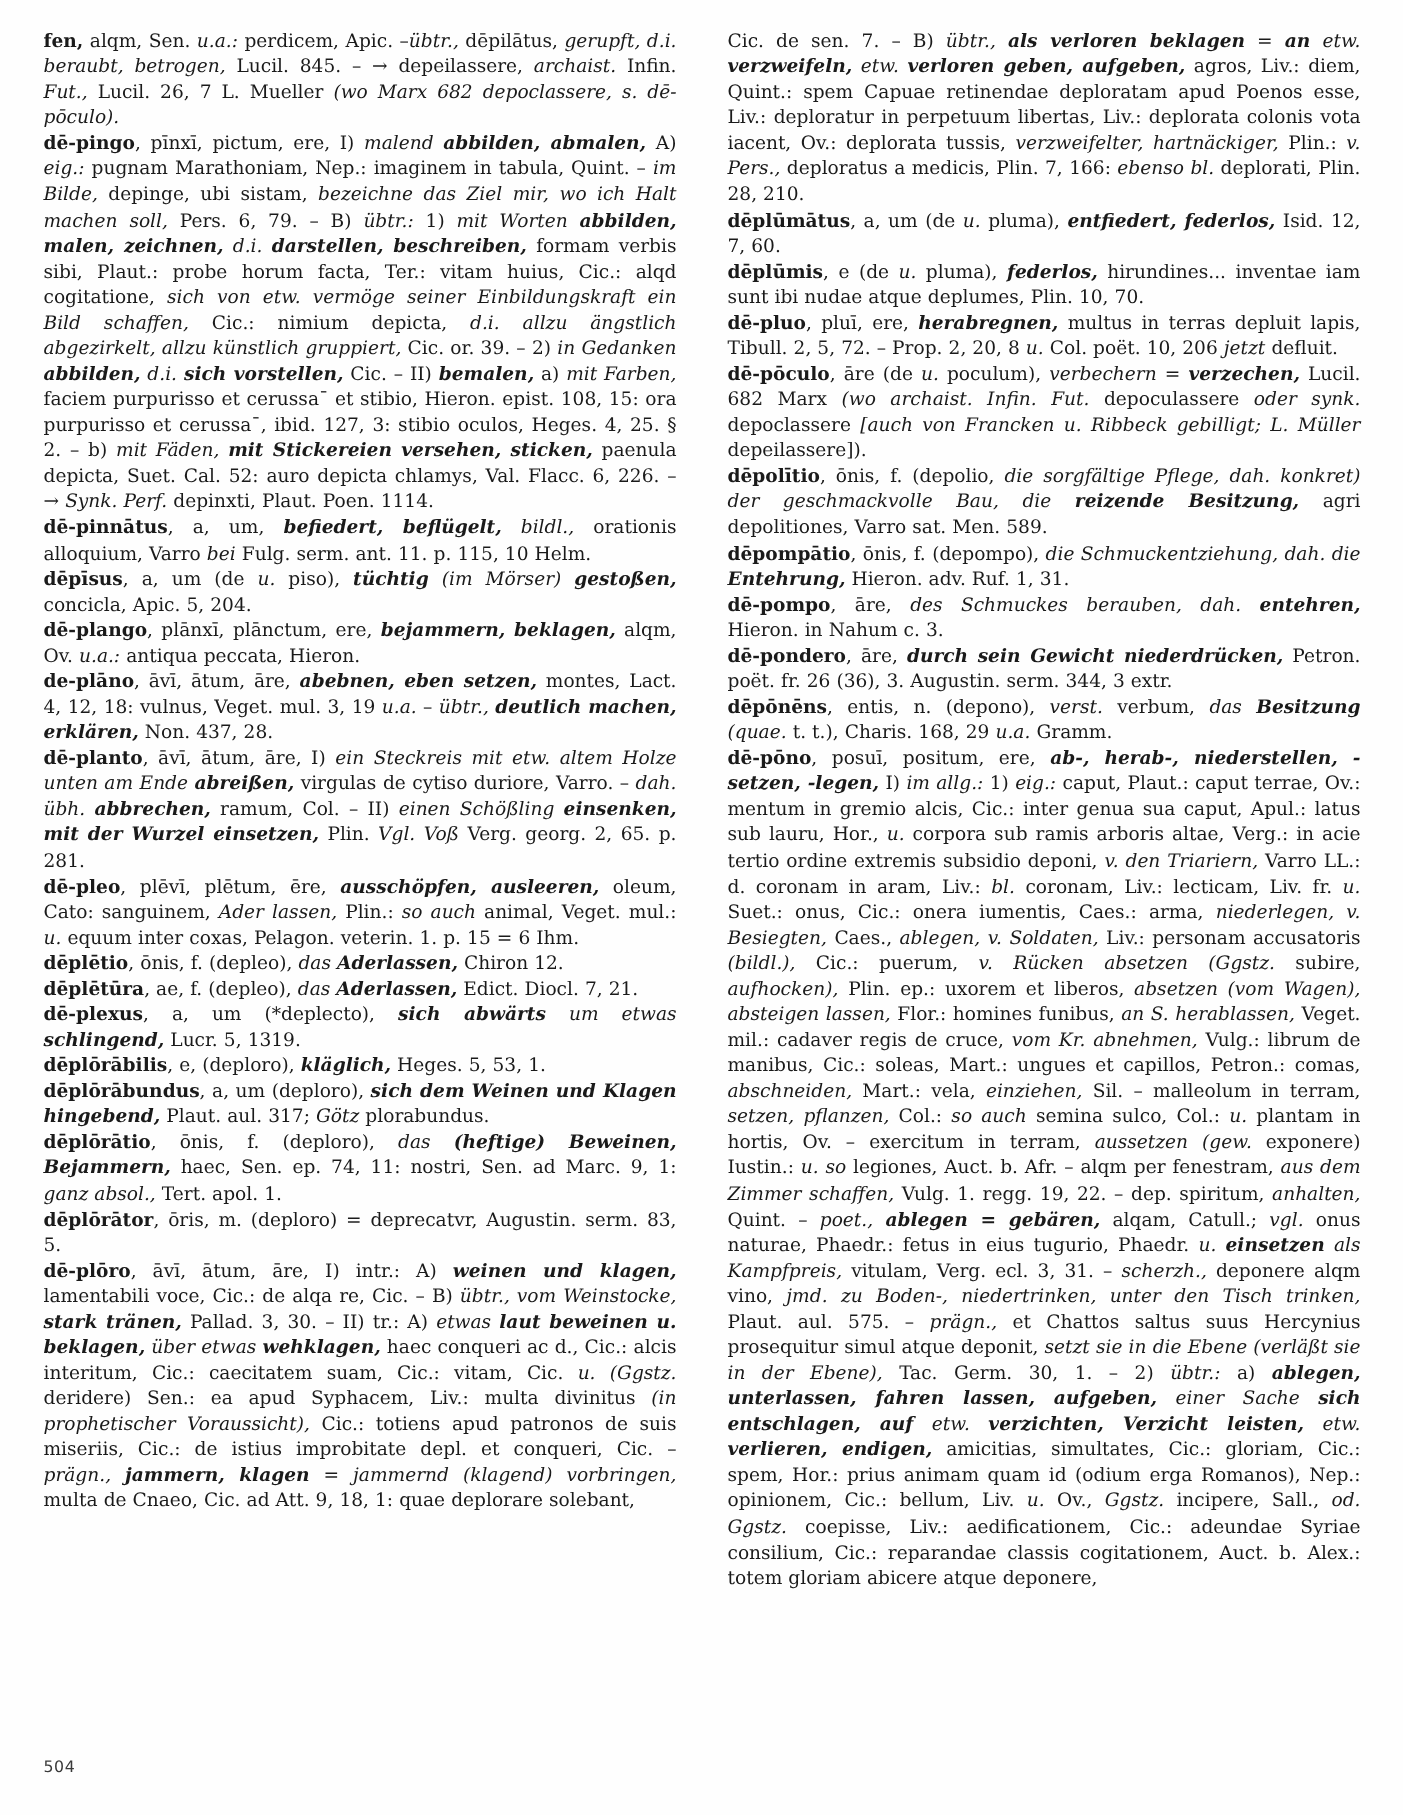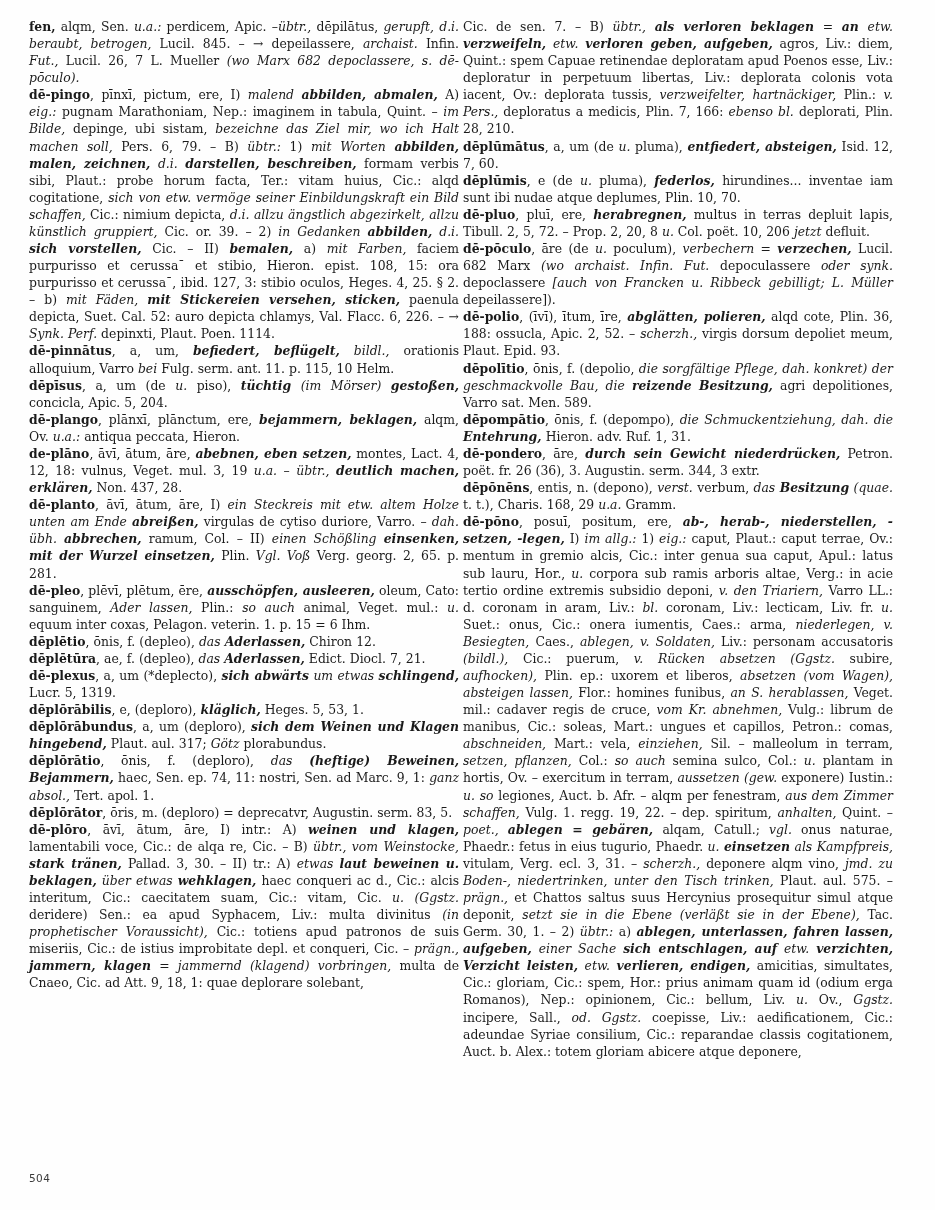--- a/index.html
+++ b/index.html
@@ -23,21 +23,21 @@
     background: #fefefe;
   }
   #columns {
     position: absolute;
     left: 29px;
     top: 18px;
     width: 878px;
     height: 1130px;
     display: flex;
     flex-direction: row;
-    gap: 4px;
+    gap: 34px;
   }
   .col {
     width: 430px;
     font-size: 12.4px;
     line-height: 17.08px;
     text-align: justify;
     text-justify: inter-word;
     hyphens: manual;
     word-spacing: 0.1px;
   }
@@ -83,27 +83,27 @@
         <p class="entry"><b>dēplētūra</b>, ae, f. (depleo), <i>das</i> <b><i>Aderlassen,</i></b> Edict. Diocl. 7, 21.</p>
         <p class="entry"><b>dē-plexus</b>, a, um (*deplecto), <b><i>sich abwärts</i></b> <i>um etwas</i> <b><i>schlingend,</i></b> Lucr. 5, 1319.</p>
         <p class="entry"><b>dēplōrābilis</b>, e, (deploro), <b><i>kläglich,</i></b> Heges. 5, 53, 1.</p>
         <p class="entry"><b>dēplōrābundus</b>, a, um (deploro), <b><i>sich dem Weinen und Klagen hingebend,</i></b> Plaut. aul. 317; <i>Götz</i> plorabundus.</p>
         <p class="entry"><b>dēplōrātio</b>, ōnis, f. (deploro), <i>das</i> <b><i>(heftige) Beweinen, Bejammern,</i></b> haec, Sen. ep. 74, 11: nostri, Sen. ad Marc. 9, 1: <i>ganz absol.,</i> Tert. apol. 1.</p>
         <p class="entry"><b>dēplōrātor</b>, ōris, m. (deploro) = deprecatvr, Augustin. serm. 83, 5.</p>
         <p class="entry"><b>dē-plōro</b>, āvī, ātum, āre, I) intr.: A) <b><i>weinen und klagen,</i></b> lamentabili voce, Cic.: de alqa re, Cic. – B) <i>übtr., vom Weinstocke,</i> <b><i>stark tränen,</i></b> Pallad. 3, 30. – II) tr.: A) <i>etwas</i> <b><i>laut beweinen u. beklagen,</i></b> <i>über etwas</i> <b><i>wehklagen,</i></b> haec conqueri ac d., Cic.: alcis interitum, Cic.: caecitatem suam, Cic.: vitam, Cic. <i>u. (Ggstz.</i> deridere) Sen.: ea apud Syphacem, Liv.: multa divinitus <i>(in prophetischer Voraussicht),</i> Cic.: totiens apud patronos de suis miseriis, Cic.: de istius improbitate depl. et conqueri, Cic. – <i>prägn.,</i> <b><i>jammern, klagen</i></b> = <i>jammernd (klagend) vorbringen,</i> multa de Cnaeo, Cic. ad Att. 9, 18, 1: quae deplorare solebant,</p>
       </div>
     <div class="col" id="col-right">
         <p class="entry">Cic. de sen. 7. – B) <i>übtr.,</i> <b><i>als verloren beklagen</i></b> = <b><i>an</i></b> <i>etw.</i> <b><i>verzweifeln,</i></b> <i>etw.</i> <b><i>verloren geben, aufgeben,</i></b> agros, Liv.: diem, Quint.: spem Capuae retinendae deploratam apud Poenos esse, Liv.: deploratur in perpetuum libertas, Liv.: deplorata colonis vota iacent, Ov.: deplorata tussis, <i>verzweifelter, hartnäckiger,</i> Plin.: <i>v. Pers.,</i> deploratus a medicis, Plin. 7, 166: <i>ebenso bl.</i> deplorati, Plin. 28, 210.</p>
-        <p class="entry"><b>dēplūmātus</b>, a, um (de <i>u.</i> pluma), <b><i>entfiedert, absteigen,</i></b> Isid. 12, 7, 60.</p>
+        <p class="entry"><b>dēplūmātus</b>, a, um (de <i>u.</i> pluma), <b><i>entfiedert, federlos,</i></b> Isid. 12, 7, 60.</p>
         <p class="entry"><b>dēplūmis</b>, e (de <i>u.</i> pluma), <b><i>federlos,</i></b> hirundines... inventae iam sunt ibi nudae atque deplumes, Plin. 10, 70.</p>
         <p class="entry"><b>dē-pluo</b>, pluī, ere, <b><i>herabregnen,</i></b> multus in terras depluit lapis, Tibull. 2, 5, 72. – Prop. 2, 20, 8 <i>u.</i> Col. poët. 10, 206 <i>jetzt</i> defluit.</p>
         <p class="entry"><b>dē-pōculo</b>, āre (de <i>u.</i> poculum), <i>verbechern</i> = <b><i>verzechen,</i></b> Lucil. 682 Marx <i>(wo archaist. Infin. Fut.</i> depoculassere <i>oder synk.</i> depoclassere <i>[auch von Francken u. Ribbeck gebilligt; L. Müller</i> depeilassere]).</p>
-        <p class="entry"><b>dē-polio</b>, (īvī), ītum, īre, <b><i>abglätten, polieren,</i></b> alqd cote, Plin. 36, 188: ossucla, Apic. 2, 52. – <i>scherzh.,</i> virgis dorsum depoliet meum, Plaut. Epid. 93.</p>
         <p class="entry"><b>dēpolītio</b>, ōnis, f. (depolio, <i>die sorgfältige Pflege, dah. konkret) der geschmackvolle Bau, die</i> <b><i>reizende Besitzung,</i></b> agri depolitiones, Varro sat. Men. 589.</p>
         <p class="entry"><b>dēpompātio</b>, ōnis, f. (depompo), <i>die Schmuckentziehung, dah. die</i> <b><i>Entehrung,</i></b> Hieron. adv. Ruf. 1, 31.</p>
+        <p class="entry"><b>dē-pompo</b>, āre, <i>des Schmuckes berauben, dah.</i> <b><i>entehren,</i></b> Hieron. in Nahum c. 3.</p>
         <p class="entry"><b>dē-pondero</b>, āre, <b><i>durch sein Gewicht niederdrücken,</i></b> Petron. poët. fr. 26 (36), 3. Augustin. serm. 344, 3 extr.</p>
         <p class="entry"><b>dēpōnēns</b>, entis, n. (depono), <i>verst.</i> verbum, <i>das</i> <b><i>Besitzung</i></b> <i>(quae.</i> t. t.), Charis. 168, 29 <i>u.a.</i> Gramm.</p>
         <p class="entry"><b>dē-pōno</b>, posuī, positum, ere, <b><i>ab-, herab-, niederstellen, -setzen, -legen,</i></b> I) <i>im allg.:</i> 1) <i>eig.:</i> caput, Plaut.: caput terrae, Ov.: mentum in gremio alcis, Cic.: inter genua sua caput, Apul.: latus sub lauru, Hor., <i>u.</i> corpora sub ramis arboris altae, Verg.: in acie tertio ordine extremis subsidio deponi, <i>v. den Triariern,</i> Varro LL.: d. coronam in aram, Liv.: <i>bl.</i> coronam, Liv.: lecticam, Liv. fr. <i>u.</i> Suet.: onus, Cic.: onera iumentis, Caes.: arma, <i>niederlegen, v. Besiegten,</i> Caes., <i>ablegen, v. Soldaten,</i> Liv.: personam accusatoris <i>(bildl.),</i> Cic.: puerum, <i>v. Rücken absetzen (Ggstz.</i> subire, <i>aufhocken),</i> Plin. ep.: uxorem et liberos, <i>absetzen (vom Wagen), absteigen lassen,</i> Flor.: homines funibus, <i>an S. herablassen,</i> Veget. mil.: cadaver regis de cruce, <i>vom Kr. abnehmen,</i> Vulg.: librum de manibus, Cic.: soleas, Mart.: ungues et capillos, Petron.: comas, <i>abschneiden,</i> Mart.: vela, <i>einziehen,</i> Sil. – malleolum in terram, <i>setzen, pflanzen,</i> Col.: <i>so auch</i> semina sulco, Col.: <i>u.</i> plantam in hortis, Ov. – exercitum in terram, <i>aussetzen (gew.</i> exponere) Iustin.: <i>u. so</i> legiones, Auct. b. Afr. – alqm per fenestram, <i>aus dem Zimmer schaffen,</i> Vulg. 1. regg. 19, 22. – dep. spiritum, <i>anhalten,</i> Quint. – <i>poet.,</i> <b><i>ablegen = gebären,</i></b> alqam, Catull.; <i>vgl.</i> onus naturae, Phaedr.: fetus in eius tugurio, Phaedr. <i>u.</i> <b><i>einsetzen</i></b> <i>als Kampfpreis,</i> vitulam, Verg. ecl. 3, 31. – <i>scherzh.,</i> deponere alqm vino, <i>jmd. zu Boden-, niedertrinken, unter den Tisch trinken,</i> Plaut. aul. 575. – <i>prägn.,</i> et Chattos saltus suus Hercynius prosequitur simul atque deponit, <i>setzt sie in die Ebene (verläßt sie in der Ebene),</i> Tac. Germ. 30, 1. – 2) <i>übtr.:</i> a) <b><i>ablegen, unterlassen, fahren lassen, aufgeben,</i></b> <i>einer Sache</i> <b><i>sich entschlagen, auf</i></b> <i>etw.</i> <b><i>verzichten, Verzicht leisten,</i></b> <i>etw.</i> <b><i>verlieren, endigen,</i></b> amicitias, simultates, Cic.: gloriam, Cic.: spem, Hor.: prius animam quam id (odium erga Romanos), Nep.: opinionem, Cic.: bellum, Liv. <i>u.</i> Ov., <i>Ggstz.</i> incipere, Sall., <i>od. Ggstz.</i> coepisse, Liv.: aedificationem, Cic.: adeundae Syriae consilium, Cic.: reparandae classis cogitationem, Auct. b. Alex.: totem gloriam abicere atque deponere,</p>
       </div>
 
   </div>
 
   <div class="pagenum">504</div>
 
 </div>

